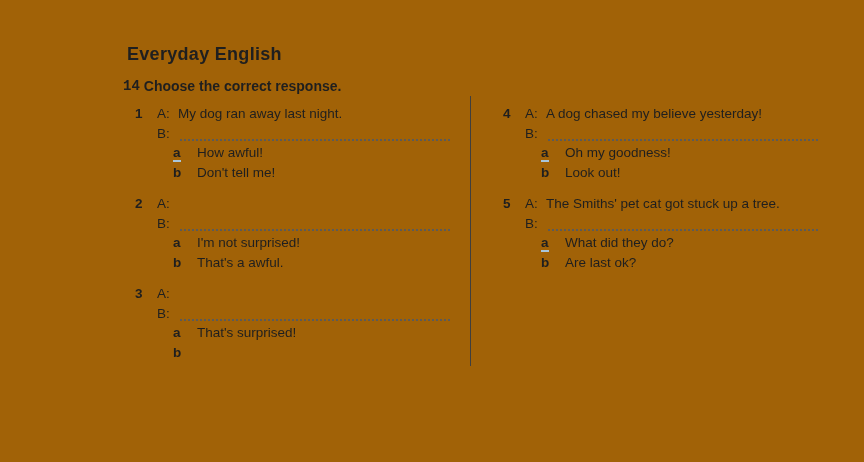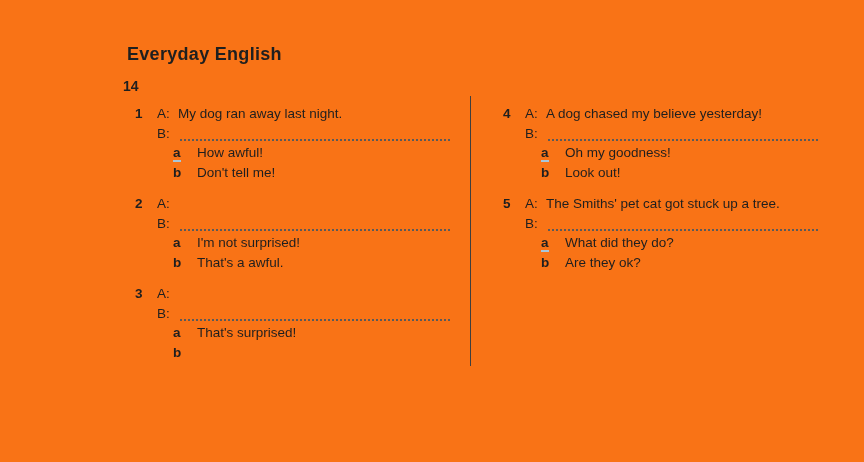--- a/index.html
+++ b/index.html
@@ -1,33 +1,33 @@
 <!DOCTYPE html>
 <html><head>
 <meta charset="utf-8">
 <style>
   html,body { margin:0; padding:0; background:#ffffff; }
   .page {
     position:relative;
     width:864px; height:462px;
-    background:#f97316;
+    background:#a16207;
     overflow:hidden;
     font-family:"Liberation Sans", sans-serif;
     color:#1f1f1f;
   }
   .title {
     position:absolute; left:127px; top:44px;
     font-size:18px; font-weight:bold; letter-spacing:0.3px;
   }
   .instruction {
     position:absolute; left:123px; top:78px;
     font-size:14px; font-weight:bold;
     display:flex;
   }
-  .instruction .exnum { margin-right:4px; }
+  .instruction .exnum { margin-right:4px;font-family:Liberation Mono, monospace; }
   .col { position:absolute; top:104px; width:315px; }
   .col-left  { left:135px; }
   .col-right { left:503px; }
   .divider {
     position:absolute; left:470px; top:96px;
     width:1px; height:270px; background:#3f3f3f;
   }
   .item { font-size:13.5px; line-height:19.5px; margin-bottom:12px; }
   .row { display:flex; }
   .num { width:22px; flex:none; font-weight:bold; }
@@ -45,20 +45,21 @@
 </style>
 </head>
 <body>
 
 <div class="page">
 
   <div class="title">Everyday English</div>
 
   <div class="instruction">
     <span class="exnum">14</span>
+    <span>Choose the correct response.</span>
   </div>
 
   <div class="divider"></div>
 
   <div class="col col-left">
 
     <div class="item">
       <div class="row">
         <span class="num">1</span>
         <span class="speaker">A:</span>
@@ -153,19 +154,19 @@
         <span class="num"></span>
         <span class="speaker">B:</span>
         <span class="blank"></span>
       </div>
       <div class="row opt">
         <span class="optletter"><span class="lt mark">a</span></span>
         <span>What did they do?</span>
       </div>
       <div class="row opt">
         <span class="optletter"><span class="lt">b</span></span>
-        <span>Are they ok?</span>
+        <span>Are last ok?</span>
       </div>
     </div>
 
   </div>
 
 </div>
 
 </body></html>

